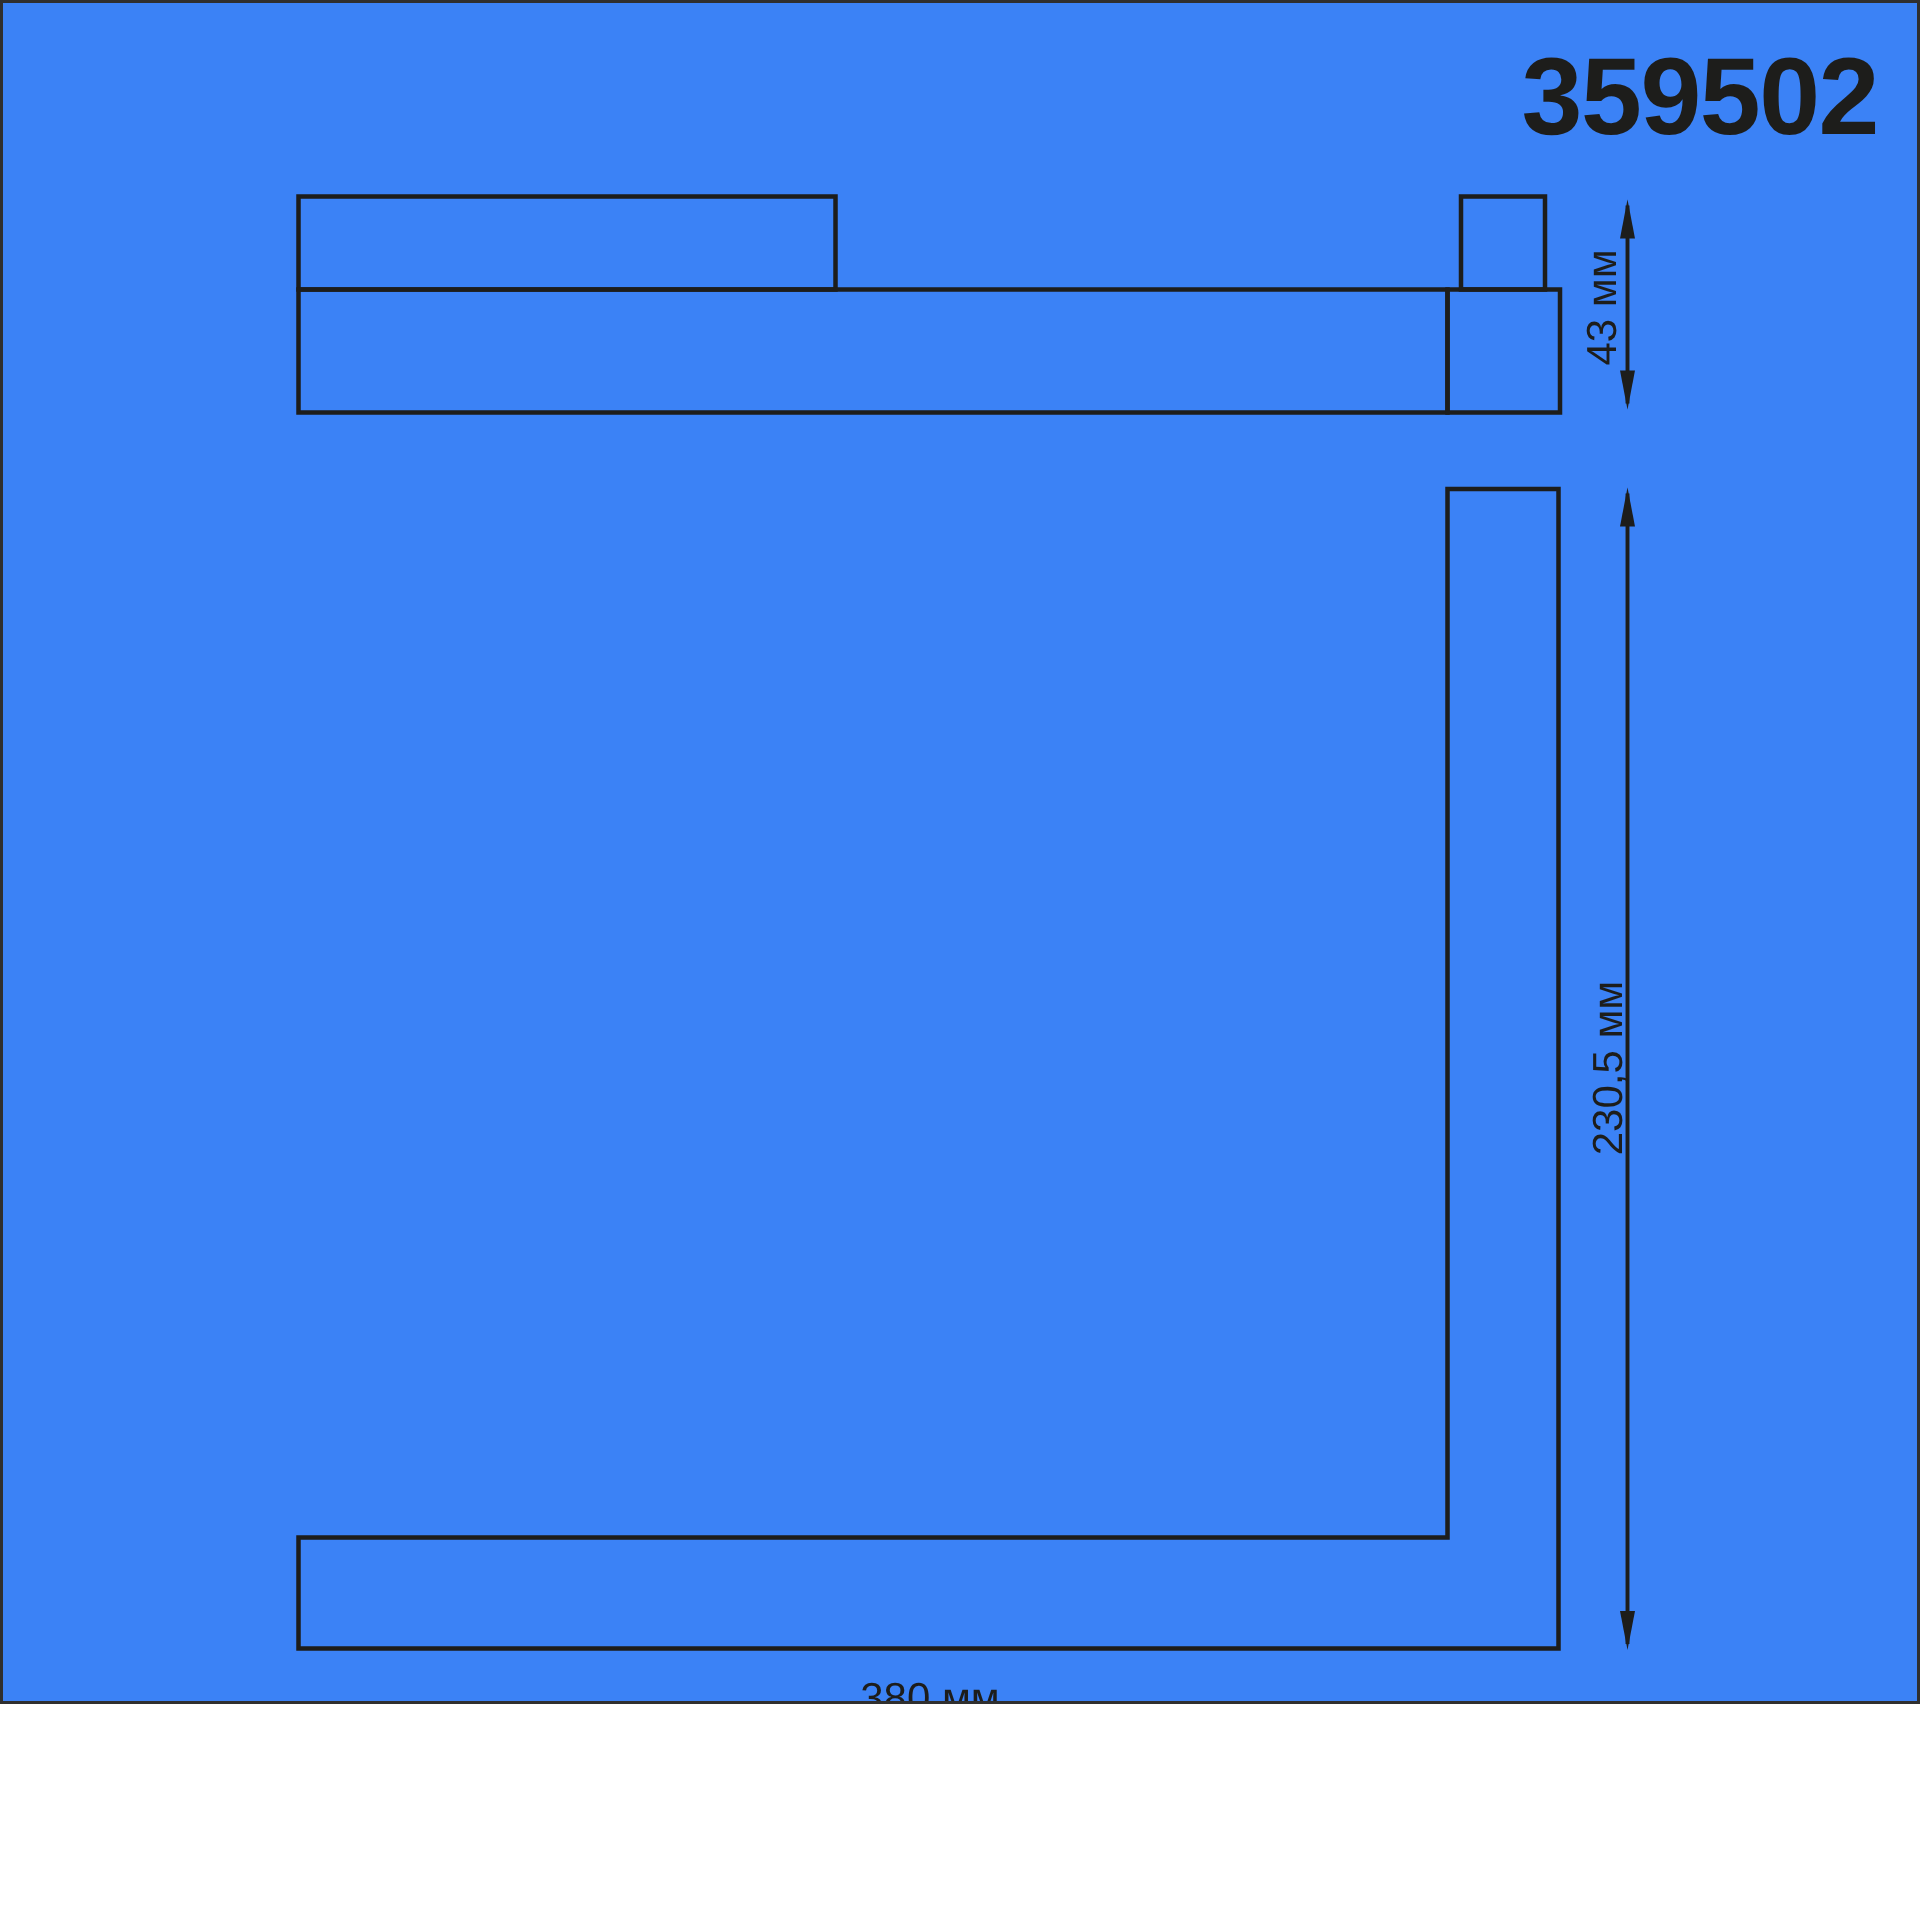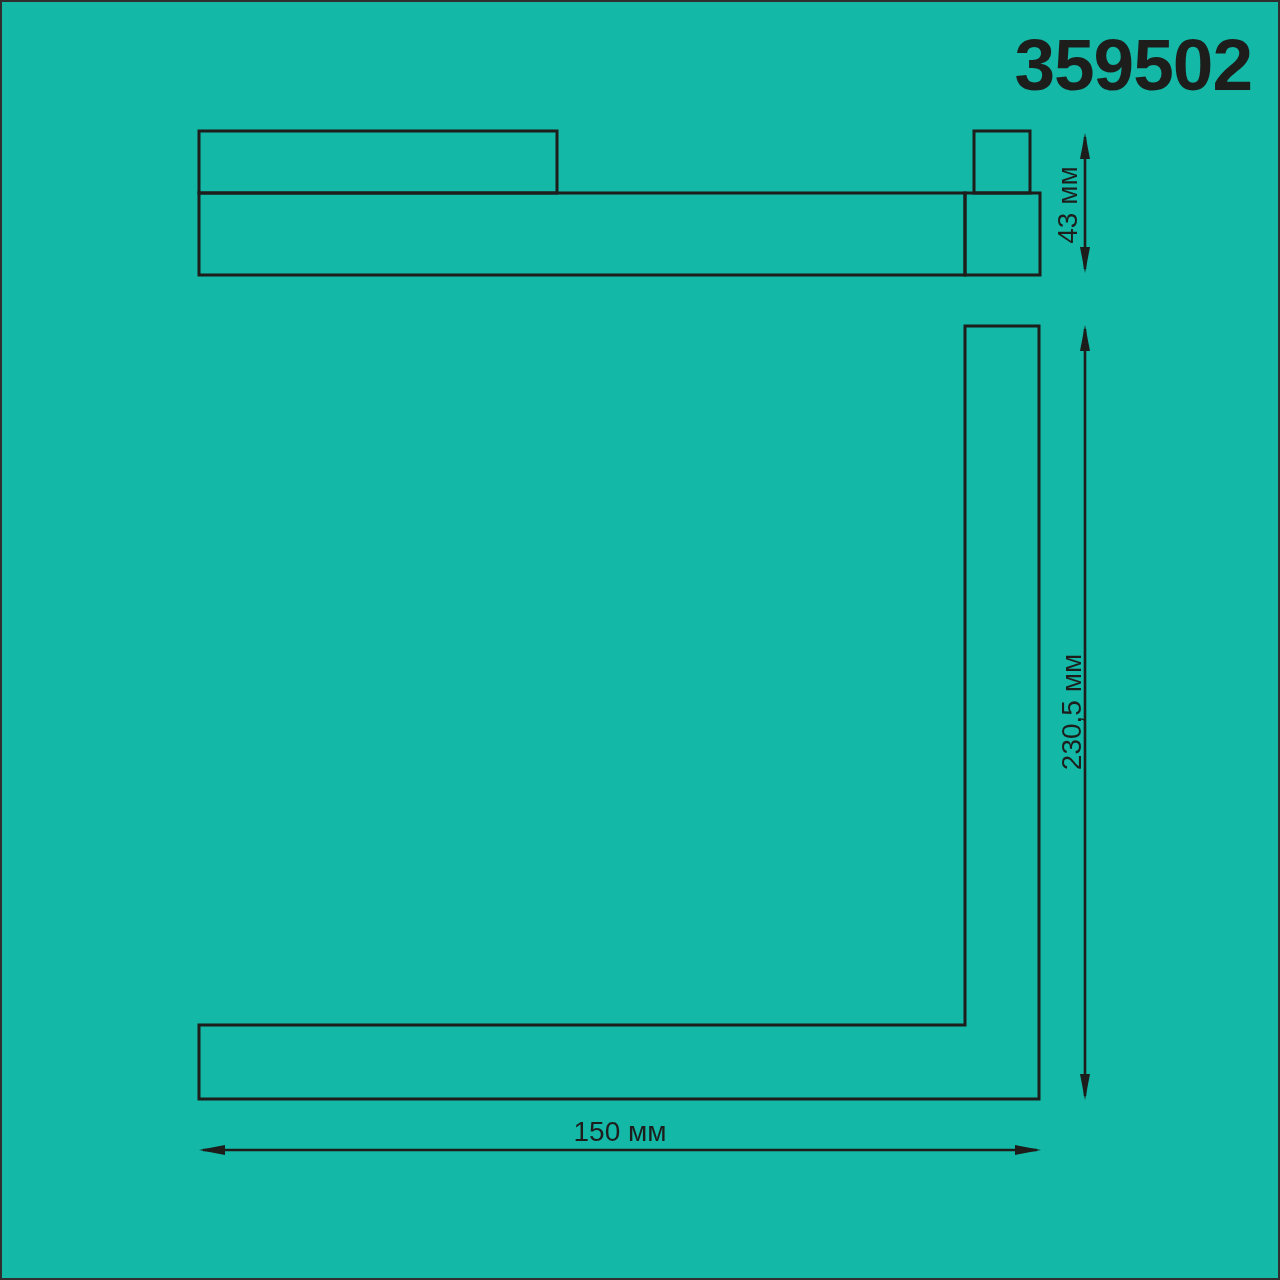--- a/index.html
+++ b/index.html
@@ -1,21 +1,21 @@
 <!DOCTYPE html>
 <html><head>
 <meta charset="utf-8">
 <style>
   html, body { margin: 0; padding: 0; background: #ffffff; }
   .canvas {
     position: relative;
     width: 1280px;
-    height: 1280px;
+    height: 1136px;
     box-sizing: border-box;
-    background: #14b8a6;
+    background: #3b82f6;
     border: 2px solid #2f2f2f;
     overflow: hidden;
     font-family: "Liberation Sans", sans-serif;
     color: #1d1d1b;
   }
   .title {
     position: absolute;
     top: 26px;
     right: 26px;
     font-size: 73px;
@@ -80,15 +80,15 @@
       <line class="dimline" x1="201" y1="1148" x2="1035" y2="1148"></line>
       <polygon class="arrow" points="197,1148 223,1143 223,1153"></polygon>
       <polygon class="arrow" points="1039,1148 1013,1143 1013,1153"></polygon>
     </g>
   </svg>
 
   <div class="dim-label rot" style="left: 986px; top: 187px; width: 160px; height: 32px;">43 мм</div>
 
   <div class="dim-label rot" style="left: 960px; top: 694px; width: 220px; height: 32px;">230,5 мм</div>
 
-  <div class="dim-label" style="left: 508px; top: 1114px; width: 220px; height: 32px;">150 мм</div>
+  <div class="dim-label" style="left: 508px; top: 1114px; width: 220px; height: 32px;">380 мм</div>
 
 </div>
 
 </body></html>

